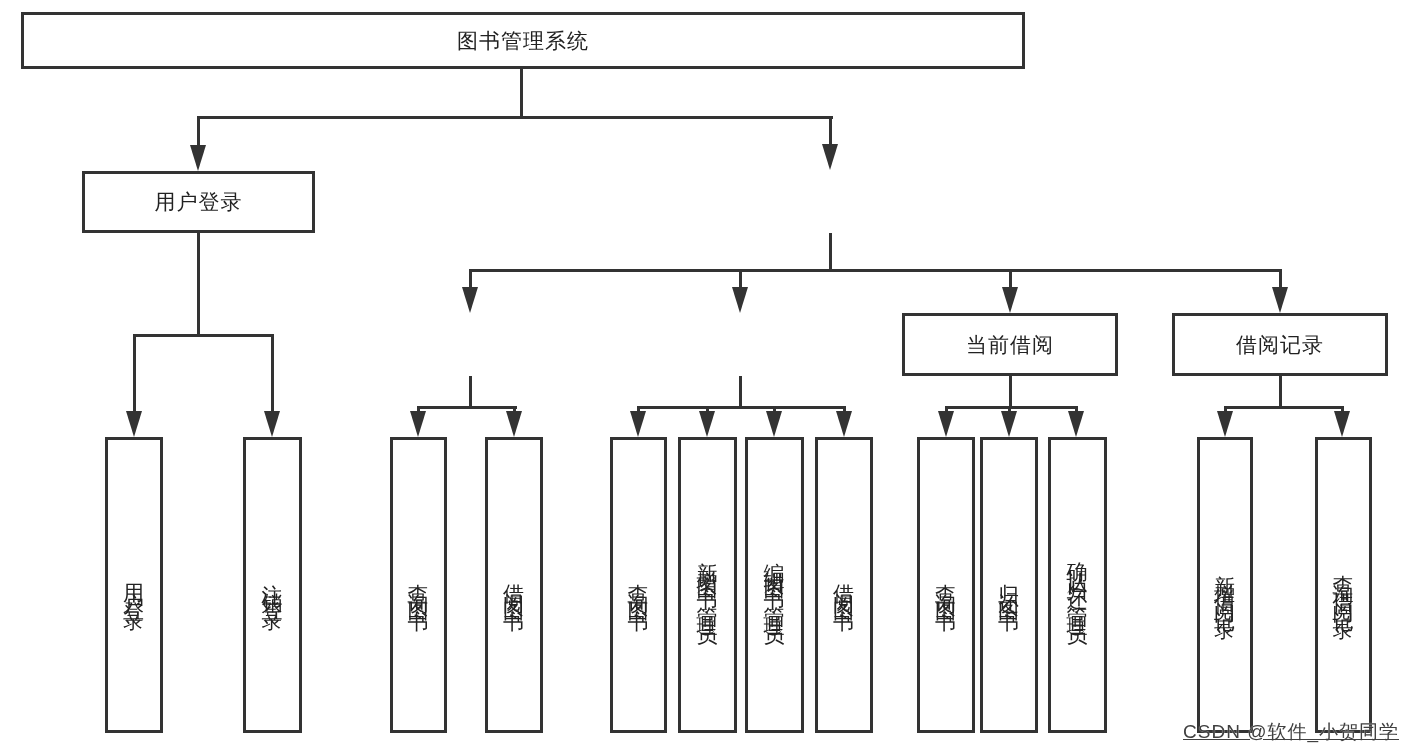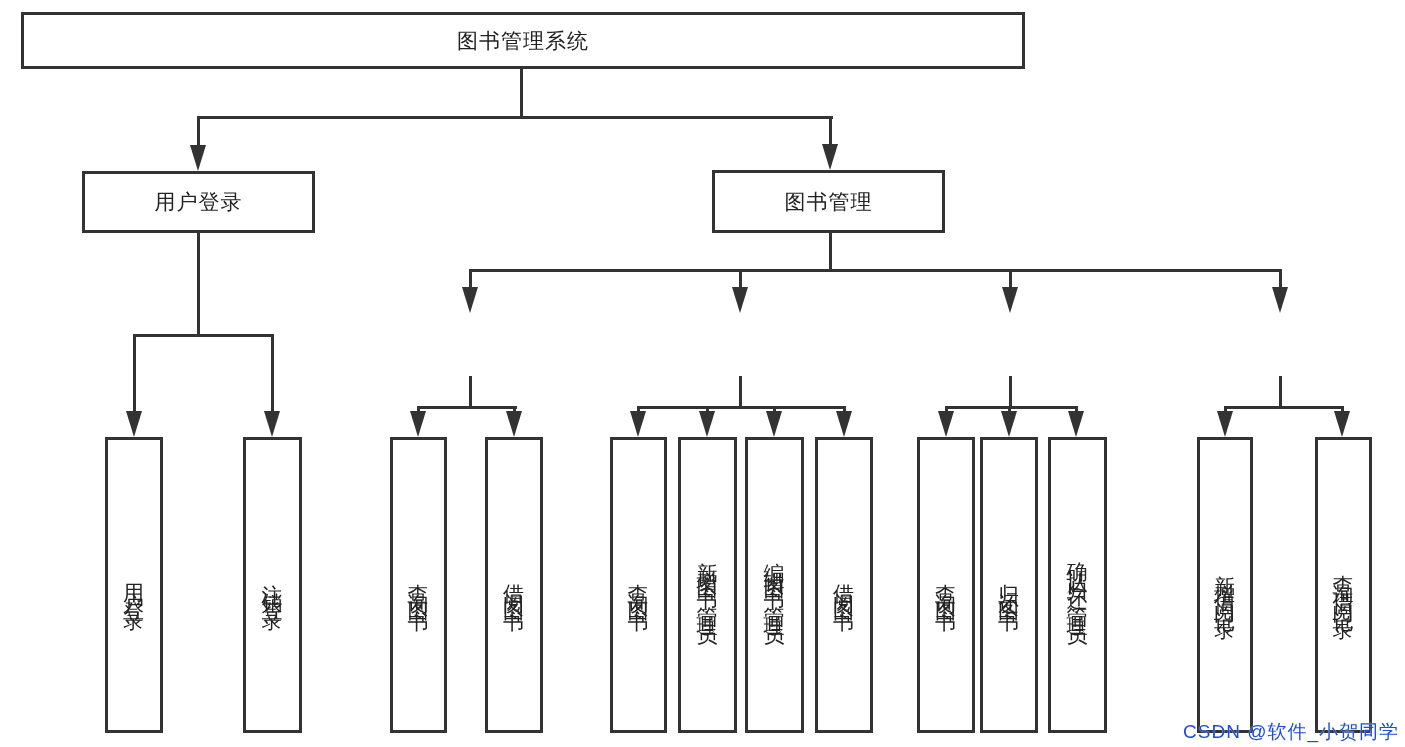--- a/index.html
+++ b/index.html
@@ -40,42 +40,46 @@
     border-right: 8px solid transparent;
     border-top: 26px solid #333333;
     z-index: 1;
   }
   .watermark {
     position: absolute;
     right: 6px;
     bottom: 2px;
     font-size: 19px;
     letter-spacing: 1px;
-    color: #1d4ed8;
+    color: #404040;
     text-shadow: 0 0 1px #ffffff;
     z-index: 5;
     white-space: nowrap;
+    text-decoration: underline;
   }
 </style>
 </head>
 <body>
 
 <div class="canvas">
 
   <div class="node" style="left:21px;top:12px;width:1004px;height:57px">
     <span>图书管理系统</span>
   </div>
 
   <div class="node" style="left:82px;top:171px;width:233px;height:62px">
     <span>用户登录</span>
   </div>
-  <div class="node" style="left:712px;top:170px;width:233px;height:63px">
-    <span>图书管理</span>
+
+  <div class="node" style="left:902px;top:313px;width:216px;height:63px">
+    <span>当前借阅</span>
   </div>
-
+  <div class="node" style="left:1172px;top:313px;width:216px;height:63px">
+    <span>借阅记录</span>
+  </div>
 
   <div class="node leaf" style="left:105px;top:437px;width:58px;height:296px">
     <span class="vtext">用户登录</span>
   </div>
   <div class="node leaf" style="left:243px;top:437px;width:59px;height:296px">
     <span class="vtext">注销登录</span>
   </div>
 
   <div class="node leaf" style="left:390px;top:437px;width:57px;height:296px">
     <span class="vtext">查询图书</span>

